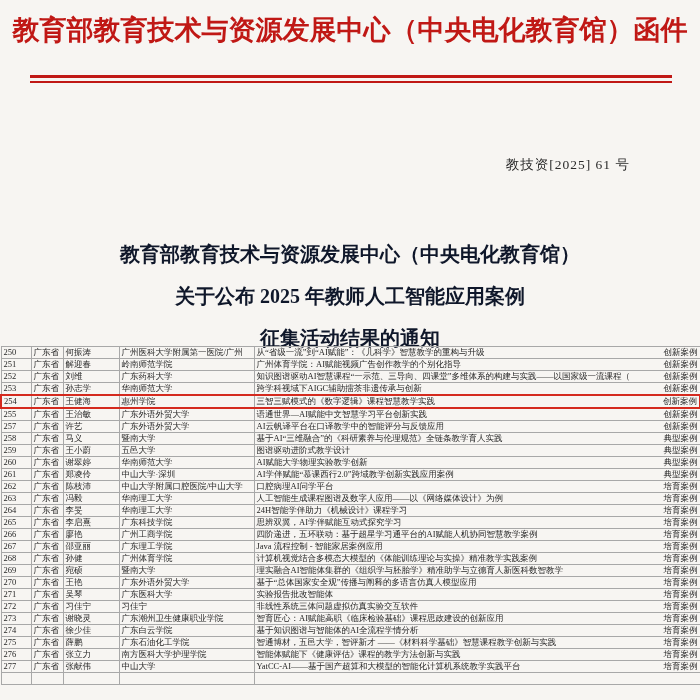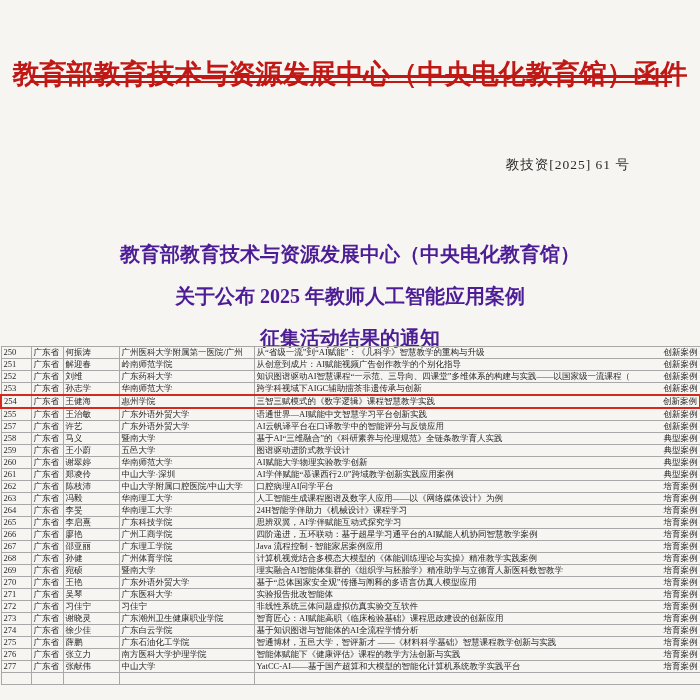--- a/index.html
+++ b/index.html
@@ -8,33 +8,32 @@
     background:#f7f5f2;
     font-family:"Liberation Serif","DejaVu Serif",serif;
     color:#1d1d1d;
   }
   .masthead{
     position:absolute;top:12px;left:0;right:0;
     text-align:center;
     font-size:27px;font-weight:bold;letter-spacing:0px;
     color:#c01815;
     white-space:nowrap;
-    margin-top:44px;
   }
   .rules{position:absolute;top:75px;left:30px;right:28px;}
   .rule-top{height:3px;background:#c01815;}
   .rule-gap{height:3px;}
   .rule-bottom{height:2px;background:#c01815;}
   .doc-number{
     position:absolute;top:156px;right:70px;
     font-size:13.5px;color:#2a2a2a;letter-spacing:1px;margin-left:31px;
   }
   .title{
     position:absolute;top:233px;left:0;right:0;
-    text-align:center;font-weight:bold;color:#4c1d95;
+    text-align:center;font-weight:bold;color:#0f172a;
   }
   .title div{font-size:20px;line-height:42px;white-space:nowrap;}
   .table-wrap{position:absolute;top:346px;left:0;width:700px;}
   table{
     border-collapse:collapse;table-layout:fixed;width:699px;
     font-family:"Liberation Serif","DejaVu Serif",serif;
   }
   td{
     border:1px solid #a8a8a8;
     height:11px;line-height:11px;
@@ -90,21 +89,21 @@
           <td class="name">何振涛</td>
           <td class="org">广州医科大学附属第一医院/广州</td>
           <td class="case">从“省级一流”到“AI赋能”：《儿科学》智慧教学的重构与升级</td>
           <td class="cat">创新案例</td>
         </tr>
         <tr>
           <td class="no">251</td>
           <td class="prov">广东省</td>
           <td class="name">解迎春</td>
           <td class="org">岭南师范学院</td>
-          <td class="case">从创意到成片：AI赋能视频广告创作教学的个别化指导</td>
+          <td class="case">广州体育学院：AI赋能视频广告创作教学的个别化指导</td>
           <td class="cat">创新案例</td>
         </tr>
         <tr>
           <td class="no">252</td>
           <td class="prov">广东省</td>
           <td class="name">刘维</td>
           <td class="org">广东药科大学</td>
           <td class="case">知识图谱驱动AI智慧课程“一示范、三导向、四课堂”多维体系的构建与实践——以国家级一流课程（</td>
           <td class="cat">创新案例</td>
         </tr>

